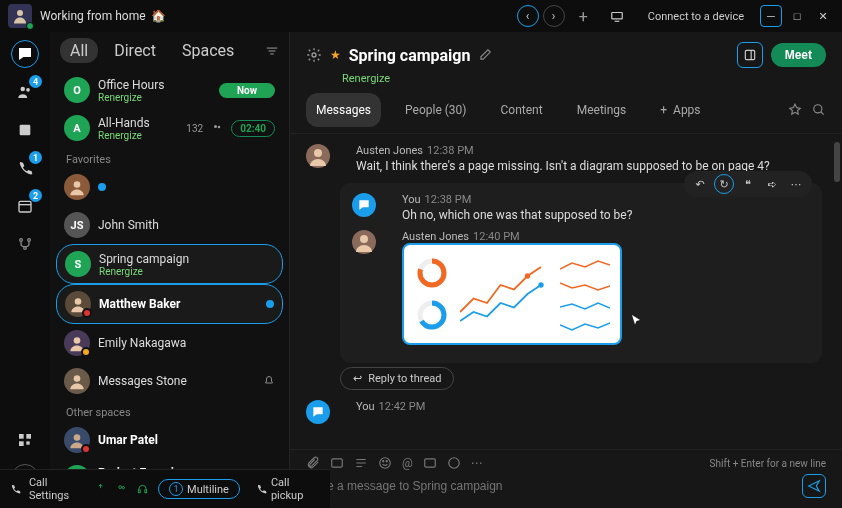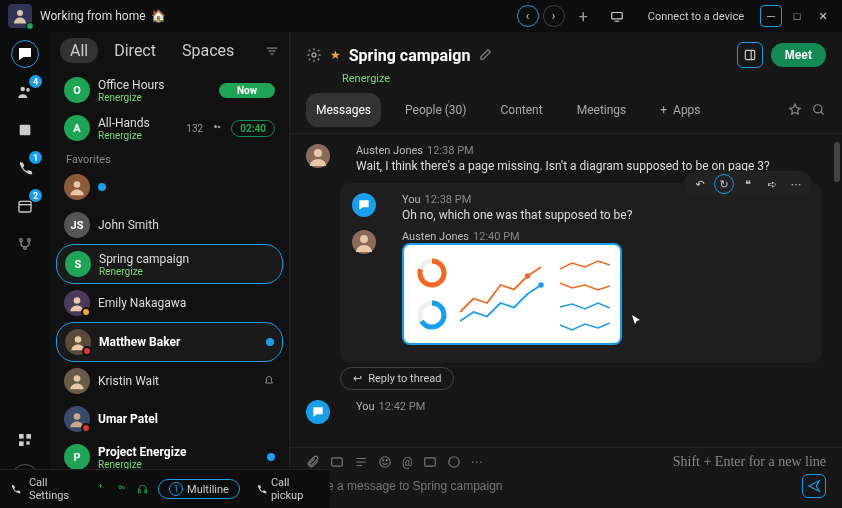--- a/index.html
+++ b/index.html
@@ -74,21 +74,21 @@
   .react-btn.accent { border:1.5px solid #1a9dea;}
   .chart-card { width:220px; background:#fff; border:2px solid #1a9dea; border-radius:8px; padding:10px; display:flex; gap:10px; cursor:pointer;}
   .donuts { display:flex; flex-direction:column; gap:6px;}
   .donut { width:36px; height:36px; }
   .lines { flex:1; }
   .mini-lines { width:50px; display:flex; flex-direction:column; gap:6px; padding-top:4px;}
   .reply-pill { display:inline-flex; align-items:center; gap:6px; border:1px solid #444; border-radius:14px; padding:4px 12px; font-size:11px; color:#ccc; cursor:pointer; margin-left:34px; margin-top:4px;}
   .composer { border-top:1px solid #222; padding:6px 16px 10px; }
   .toolbar { display:flex; align-items:center; gap:10px; color:#777; font-size:12px;}
   .toolbar span { cursor:pointer;}
-  .hint { margin-left:auto; font-size:14px; color:#888;font-family:Liberation Serif, serif;}
+  .hint { margin-left:auto; font-size:10px; color:#888;}
   .compose-row { display:flex; align-items:center; gap:8px; margin-top:4px;}
   .compose-input { flex:1; background:transparent; border:none; color:#888; font-size:12px; outline:none;}
   .send-btn { width:24px; height:24px; border:1.5px solid #1a9dea; border-radius:6px; display:flex; align-items:center; justify-content:center; color:#1a9dea; cursor:pointer;}
   .scrollbar-stub { position:absolute; right:2px; top:8px; width:6px; height:40px; background:#444; border-radius:3px;}
   svg { display:block;}
   .status-indicator-btm { position:absolute; bottom:-1px; right:-1px; width:10px; height:10px; border-radius:50%; border:2px solid #111;}
 </style>
 </head>
 <body>
 
@@ -239,62 +239,63 @@
         </div>
 
         <div class="space-item selected">
           <div class="space-avatar" style="background:#1fa355;">S</div>
           <div class="space-text">
             <div class="space-title">Spring campaign</div>
             <div class="space-sub">Renergize</div>
           </div>
         </div>
 
-        <div class="space-item">
-          <div class="space-avatar" style="background:#4a3a5a;">
-              <svg width="20" height="20" viewBox="0 0 24 24">
-                <circle cx="12" cy="9" r="4" fill="#e8c8a8"></circle>
-                <path d="M4 22c0-4 3.6-7 8-7s8 3 8 7" fill="#e8c8a8"></path>
-              </svg>
-              <span class="status-indicator-btm" style="background:#f5a623;"></span>
-            </div>
-          <div class="space-text">
-              <div class="space-title">Emily Nakagawa</div>
-            </div>
-        </div>
-
         <div class="space-item selected">
           <div class="space-avatar" style="background:#5a4a3a;">
               <svg width="20" height="20" viewBox="0 0 24 24">
                 <circle cx="12" cy="9" r="4" fill="#e8c8a8"></circle>
                 <path d="M4 22c0-4 3.6-7 8-7s8 3 8 7" fill="#e8c8a8"></path>
               </svg>
               <span class="status-indicator-btm" style="background:#d33;"></span>
             </div>
           <div class="space-text">
               <div class="space-title bold">Matthew Baker</div>
             </div>
           <div class="unread-dot"></div>
         </div>
 
         <div class="space-item">
+          <div class="space-avatar" style="background:#4a3a5a;">
+              <svg width="20" height="20" viewBox="0 0 24 24">
+                <circle cx="12" cy="9" r="4" fill="#e8c8a8"></circle>
+                <path d="M4 22c0-4 3.6-7 8-7s8 3 8 7" fill="#e8c8a8"></path>
+              </svg>
+              <span class="status-indicator-btm" style="background:#f5a623;"></span>
+            </div>
+          <div class="space-text">
+              <div class="space-title">Emily Nakagawa</div>
+            </div>
+        </div>
+
+        <div class="space-item">
           <div class="space-avatar" style="background:#6a5a4a;">
               <svg width="20" height="20" viewBox="0 0 24 24">
                 <circle cx="12" cy="9" r="4" fill="#e8c8a8"></circle>
                 <path d="M4 22c0-4 3.6-7 8-7s8 3 8 7" fill="#e8c8a8"></path>
               </svg>
             </div>
           <div class="space-text">
-              <div class="space-title">Kristin Wait</div>
+              <div class="space-title">Messages Stone</div>
             </div>
           <svg width="12" height="12" viewBox="0 0 24 24" fill="none" stroke="#888" stroke-width="2">
               <path d="M12 3a5 5 0 0 1 5 5v4l2 4H5l2-4V8a5 5 0 0 1 5-5z"></path>
             </svg>
         </div>
 
+        <div class="section-label">Other spaces</div>
 
         <div class="space-item">
           <div class="space-avatar" style="background:#3a4a6a;">
               <svg width="20" height="20" viewBox="0 0 24 24">
                 <circle cx="12" cy="9" r="4" fill="#c8a888"></circle>
                 <path d="M4 22c0-4 3.6-7 8-7s8 3 8 7" fill="#c8a888"></path>
               </svg>
               <span class="status-indicator-btm" style="background:#d33;"></span>
             </div>
           <div class="space-text">
@@ -365,21 +366,21 @@
         <div class="scrollbar-stub"></div>
         <div class="msg-row">
           <div class="msg-avatar" style="background:#8a6a5a;">
               <svg width="24" height="24" viewBox="0 0 24 24">
                 <circle cx="12" cy="9" r="4" fill="#e8c8a8"></circle>
                 <path d="M4 22c0-4 3.6-7 8-7s8 3 8 7" fill="#e8c8a8"></path>
               </svg>
             </div>
           <div style="flex:1;">
             <div class="msg-head"><span>Austen Jones</span><span class="ts">12:38 PM</span></div>
-            <div class="msg-body">Wait, I think there's a page missing. Isn't a diagram supposed to be on page 3?</div>
+            <div class="msg-body">Wait, I think there's a page missing. Isn't a diagram supposed to be on page 4?</div>
           </div>
         </div>
 
         <div class="thread">
           <div class="reaction-bar">
             <div class="react-btn">↶</div>
             <div class="react-btn accent">↻</div>
             <div class="react-btn">❝</div>
             <div class="react-btn">➪</div>
             <div class="react-btn">⋯</div>

